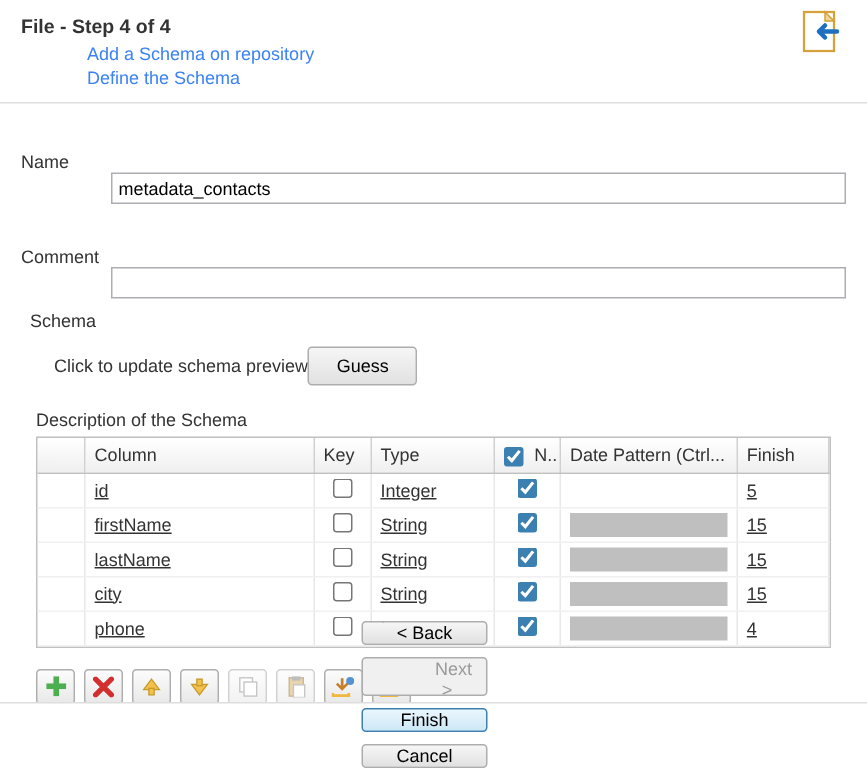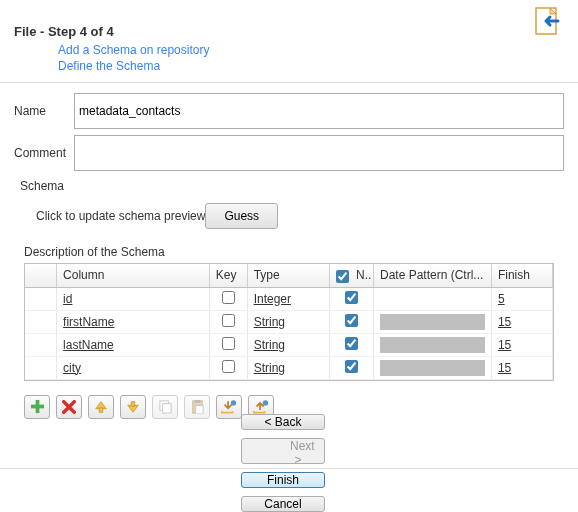--- a/index.html
+++ b/index.html
@@ -6,41 +6,42 @@
 body {
   font-family: "Segoe UI", Tahoma, sans-serif;
   font-size: 12px;
   background: #fff;
   color: #333;
   width: 578px;
   height: 512px;
   position: relative;
 }
 .banner {
-  padding: 24px 14px 8px 14px;
+  padding: 10px 14px 8px 14px;
   border-bottom: 1px solid #ddd;
   position: relative;
 }
 .banner .title { font-weight: bold; font-size: 13px; }
 .banner .sub { margin-top: 4px; color: #3b82f6; line-height: 1.3; margin-left: 44px; }
 .banner-icon {
   position: absolute;
   right: 14px;
   top: 6px;
 }
 .form-section { padding: 10px 14px; }
 .form-row { display: flex; align-items: center; margin-bottom: 6px; }
 .form-row label { width: 60px; }
 .form-row input[type=text] {
   flex: 1;
-  height: 36px;
+  height: 21px;
   border: 1px solid #abadb3;
   padding: 0 4px;
   font-family: inherit;
   font-size: 12px;
+  margin-top: 36px;
 }
 .group {
   margin: 0 6px;
   padding: 10px 8px 8px 8px;
   border: none;
   position: relative;
 }
 .group-title {
   position: absolute;
   top: -8px;
@@ -235,20 +236,31 @@
             <td></td>
             <td>city</td>
             <td style="text-align:center"><input type="checkbox" class="chk" style=""></td>
             <td>String</td>
             <td style="text-align:center"><input type="checkbox" class="chk" checked="" style=""></td>
             <td>
               <span class="shaded"></span>
             </td>
             <td>15</td>
           </tr>
+          <tr>
+            <td></td>
+            <td>phone</td>
+            <td style="text-align:center"><input type="checkbox" class="chk" style=""></td>
+            <td>Integer</td>
+            <td style="text-align:center"><input type="checkbox" class="chk" checked="" style=""></td>
+            <td>
+              <span class="shaded"></span>
+            </td>
+            <td>4</td>
+          </tr>
         </tbody>
     </table>
   </div>
 
   <div class="toolbar">
     <div class="tbtn">
       <svg width="15" height="15" viewBox="0 0 16 16">
           <rect x="6" y="1" width="4" height="14" fill="#4caf50"></rect>
           <rect x="1" y="6" width="14" height="4" fill="#4caf50"></rect>
         </svg>

